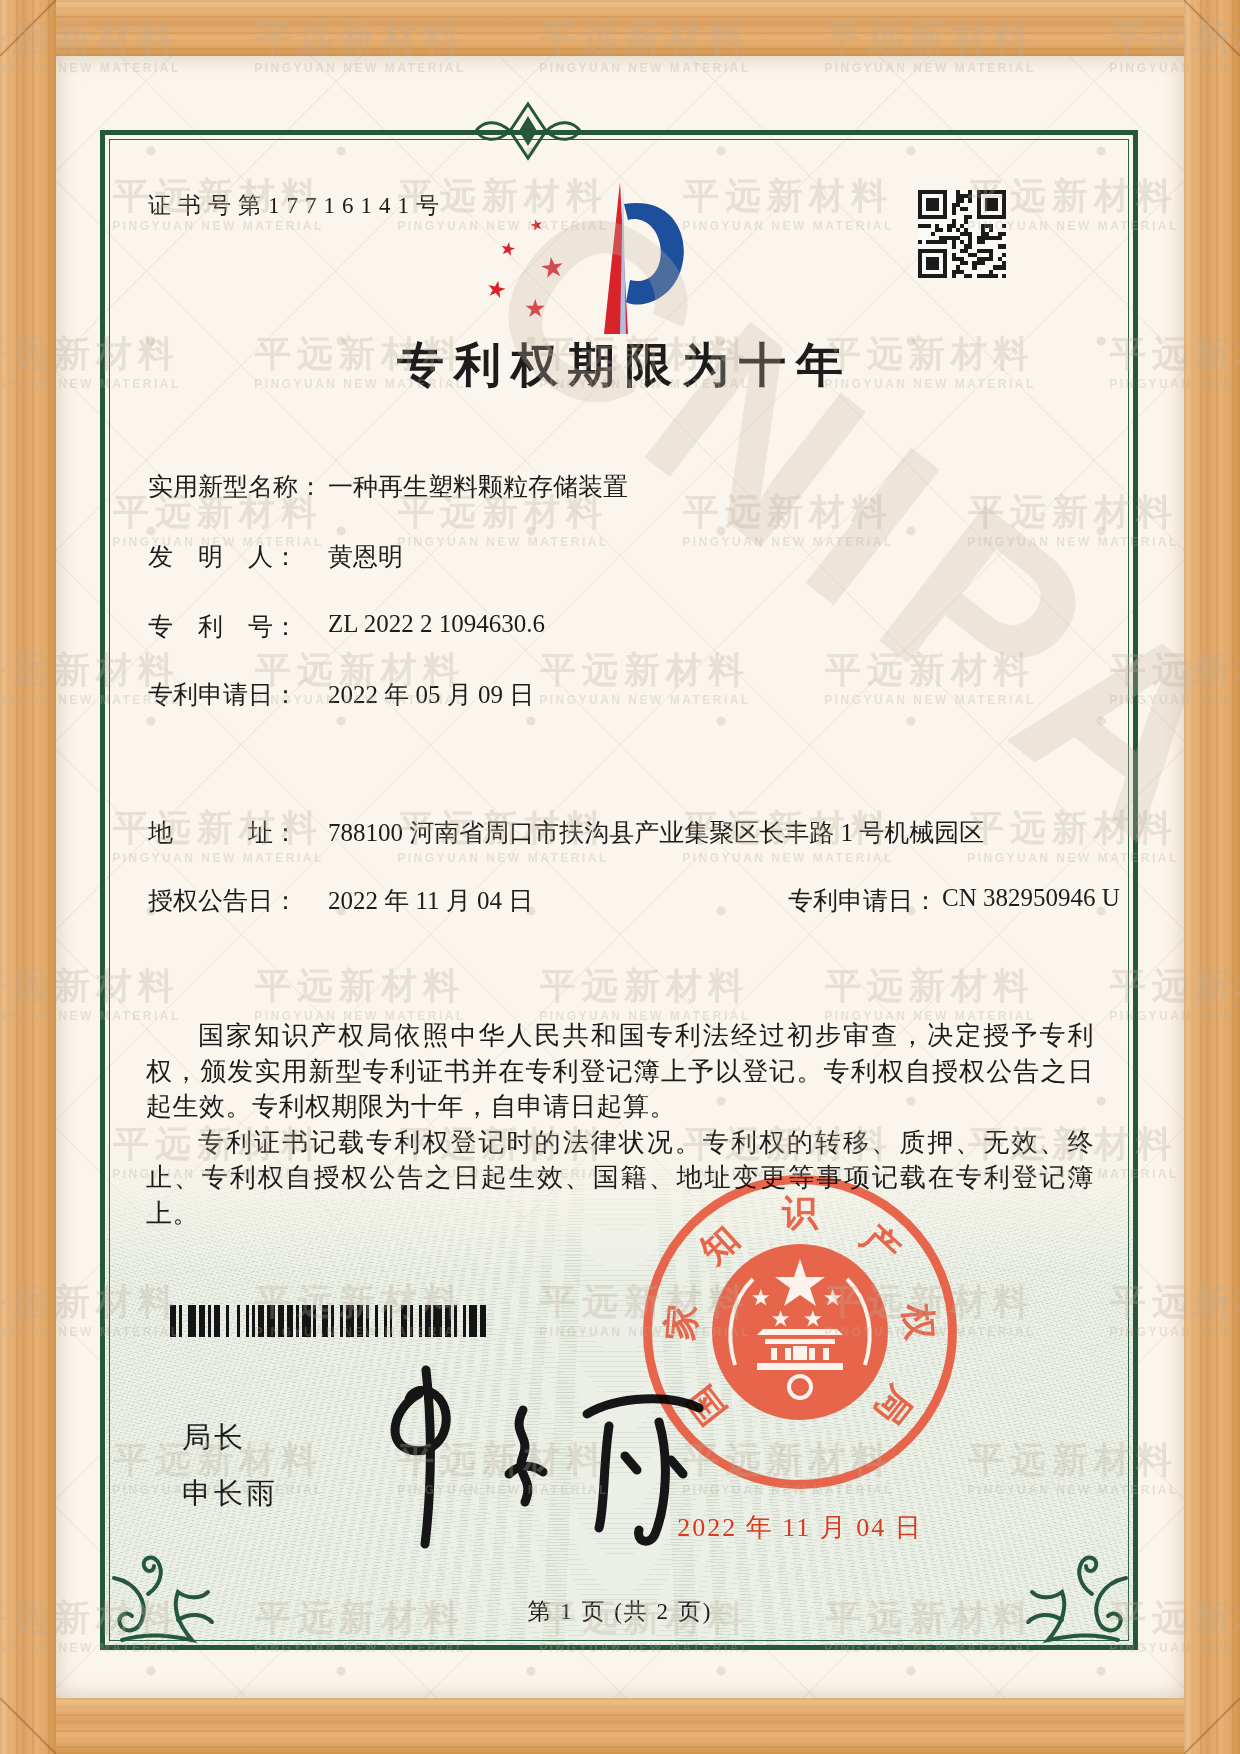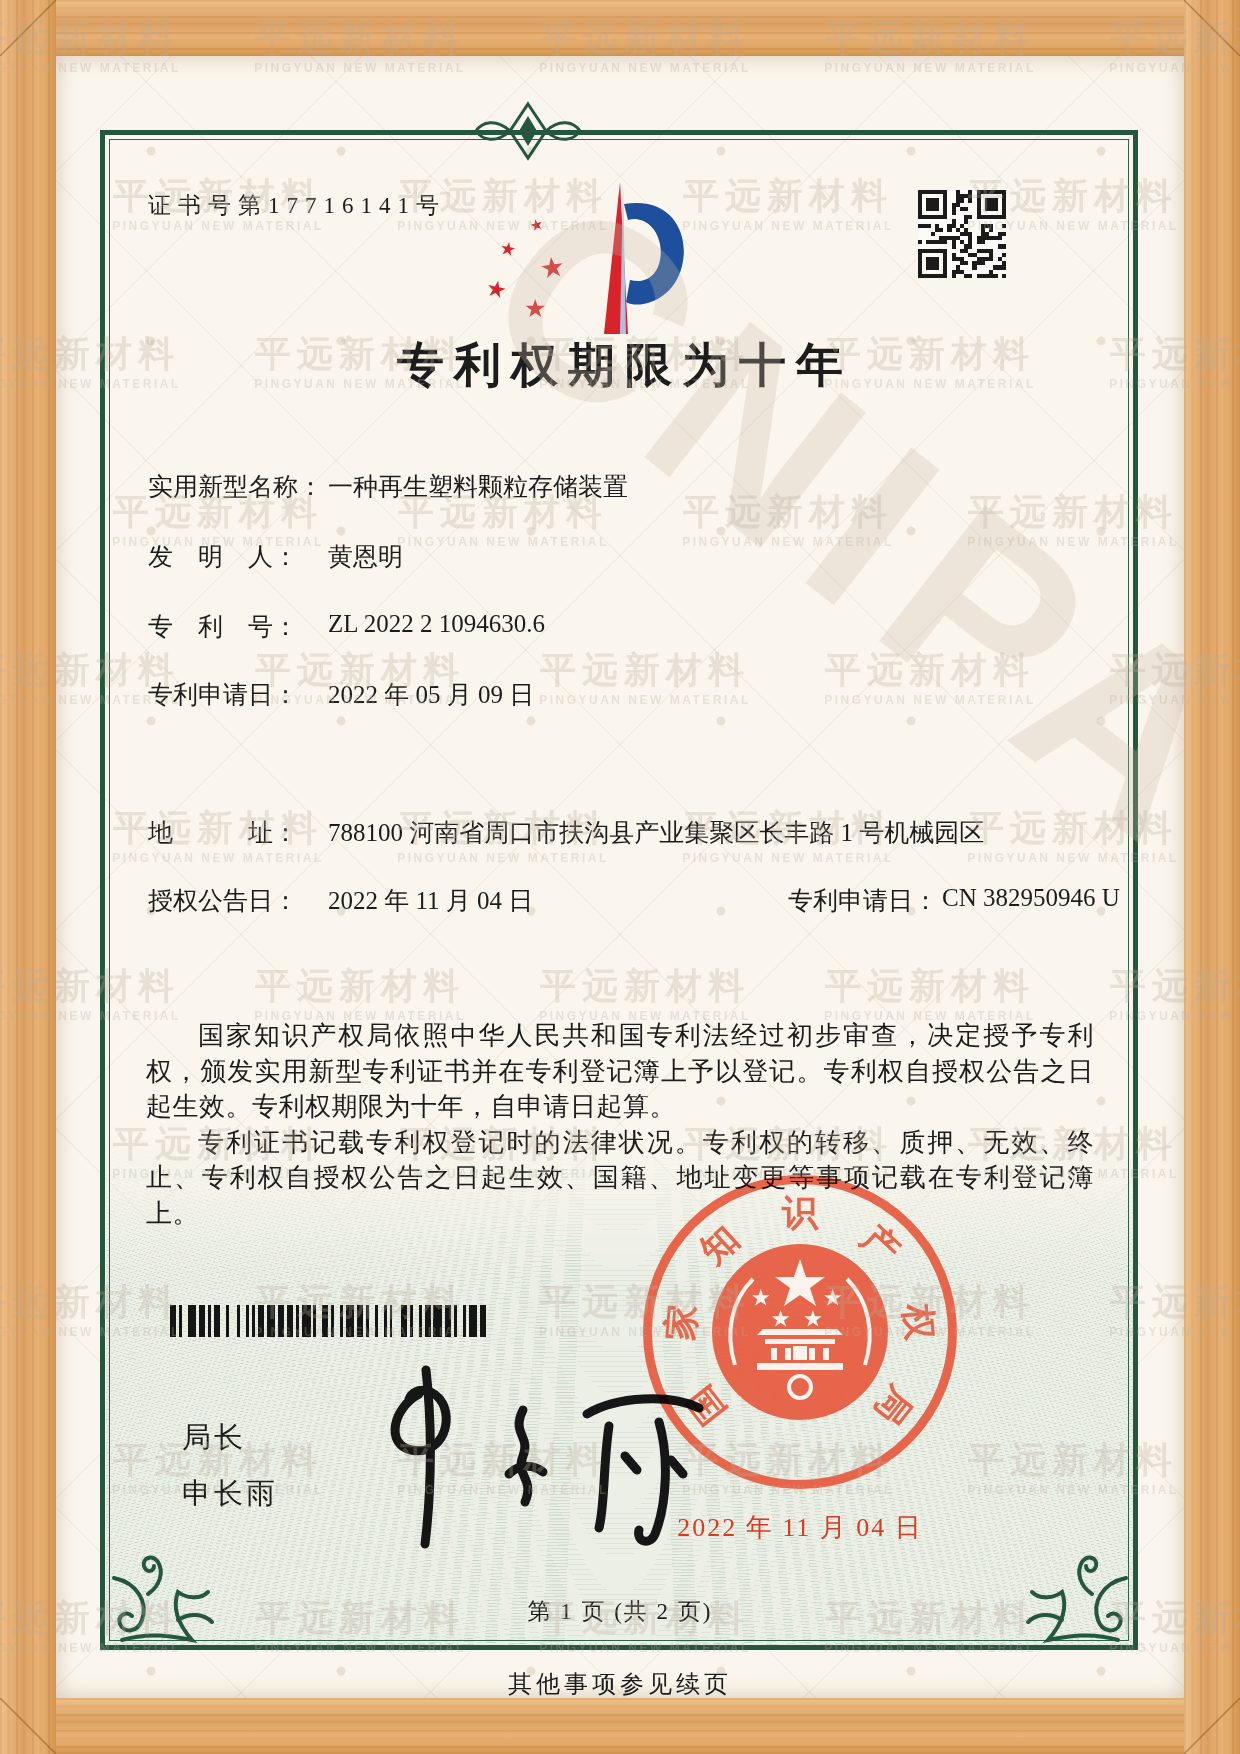--- a/index.html
+++ b/index.html
@@ -764,21 +764,20 @@
       <g fill="none" stroke="#fdf3ee" stroke-width="4">
         <circle cx="95" cy="150" r="11"></circle>
         <path d="M30,128 C20,96 26,64 48,42"></path>
         <path d="M160,128 C170,96 164,64 142,42"></path>
       </g>
     </svg>
   </div>
   <div class="seal-date">2022 年 11 月 04 日</div>
 
   <div class="page-info">第 1 页 (共 2 页)</div>
-  <div class="cont-note">其他事项参见续页</div>
 </div>
 
 <div class="wm-layer">
   <div class="wm-big">CNIPA</div>
   <div id="wmGrid">
       <div class="wm-tile" style="left: -60px; top: 14px;">
         <div class="l1">平远新材料</div>
         <div class="l2">PINGYUAN NEW MATERIAL</div>
       </div>
       <div class="wm-tile" style="left: 225px; top: 14px;">

